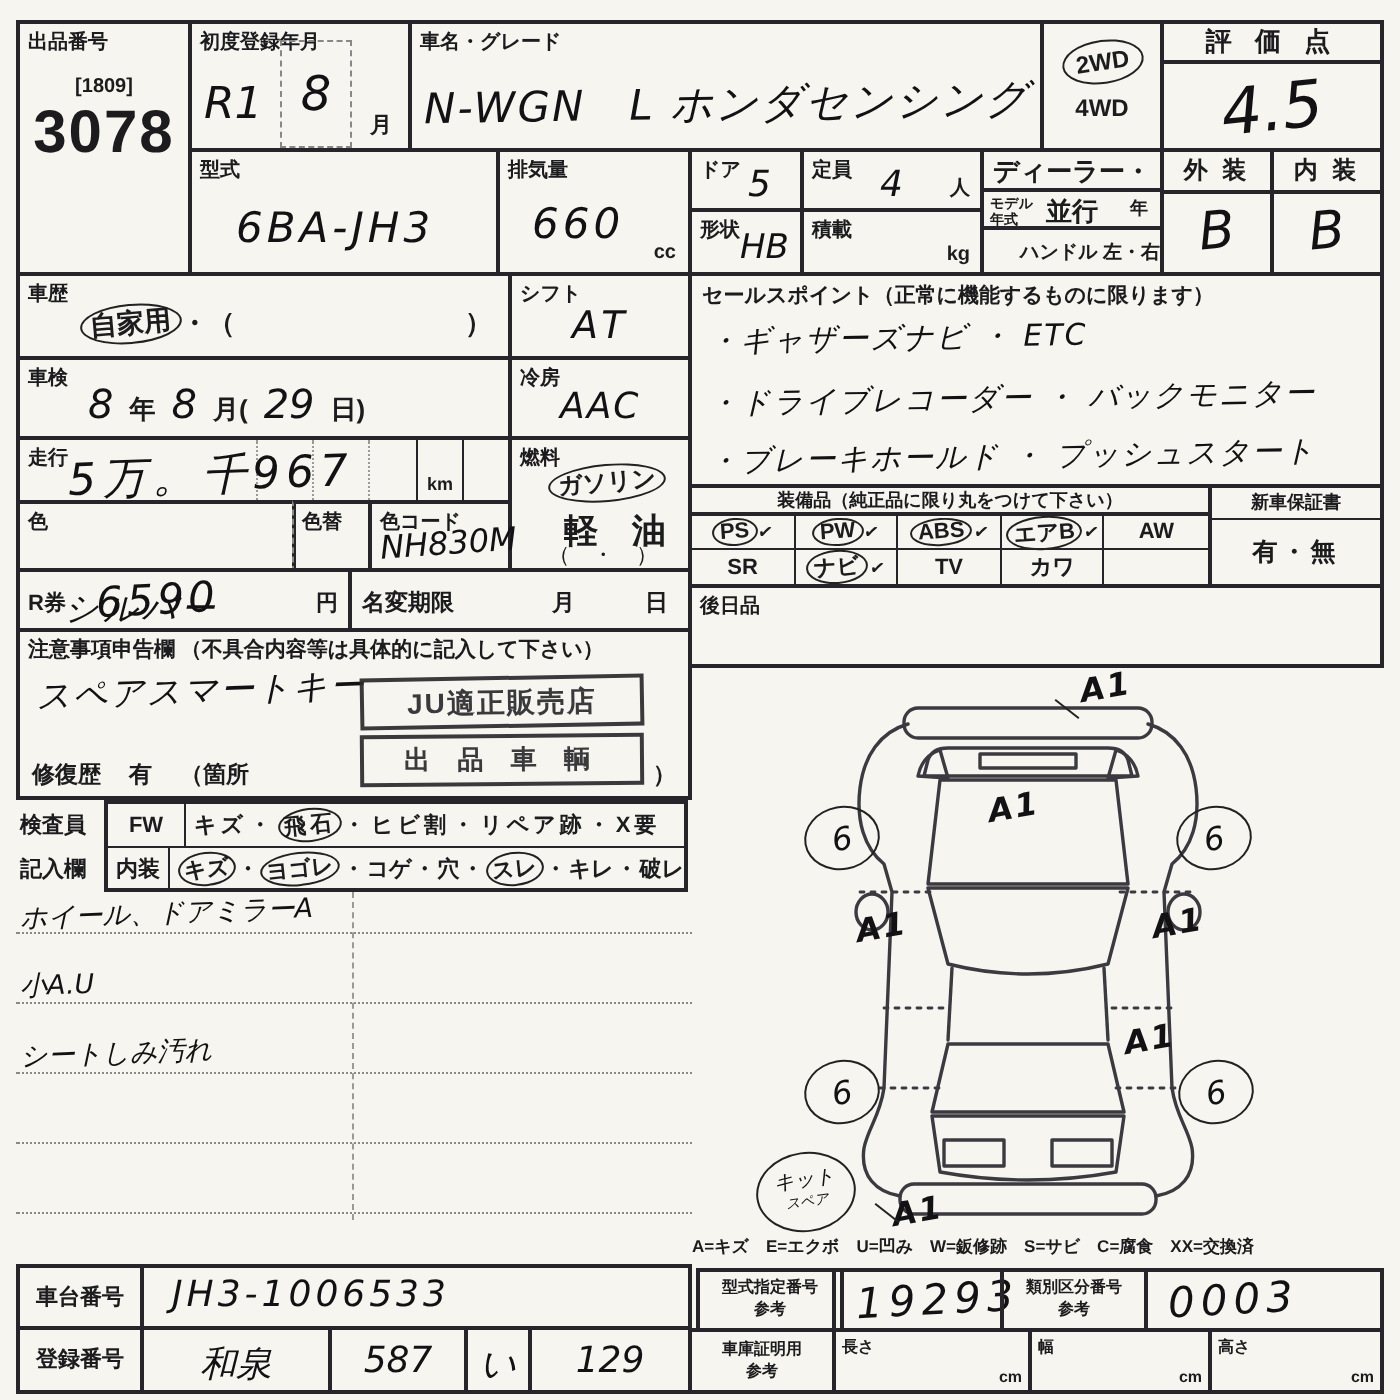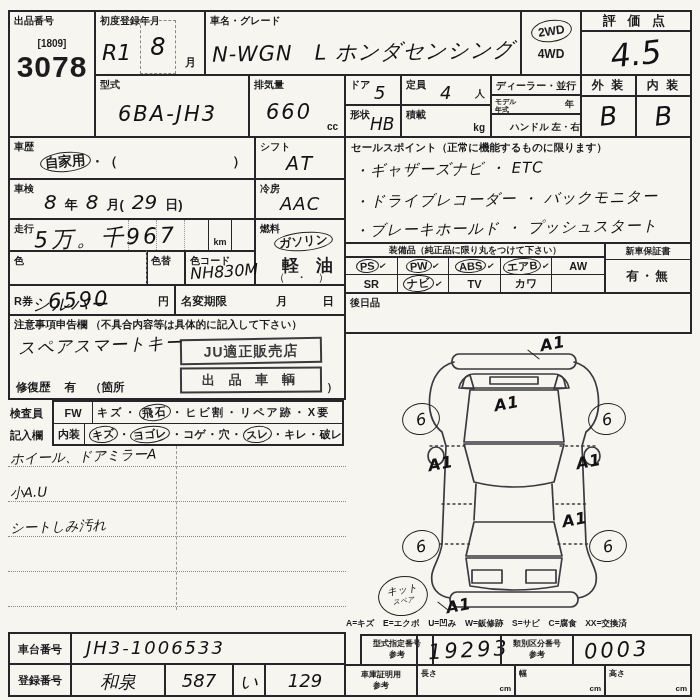--- a/index.html
+++ b/index.html
@@ -39,21 +39,21 @@
   #c-disp .unit{position:absolute;right:6px;bottom:4px;font-size:10px;font-weight:bold;}
   #c-door{left:344px;top:74px;width:58px;height:32px;}
   #c-door .val{position:absolute;left:28px;top:6px;font-size:18px;}
   #c-seats{left:400px;top:74px;width:92px;height:32px;}
   #c-seats .val{position:absolute;left:38px;top:6px;font-size:18px;}
   #c-seats .unit{position:absolute;right:5px;bottom:3px;font-size:10px;font-weight:bold;}
   #c-shape{left:344px;top:104px;width:58px;height:34px;}
   #c-shape .val{position:absolute;left:24px;top:8px;font-size:17px;}
   #c-load{left:400px;top:104px;width:92px;height:34px;}
   #c-load .unit{position:absolute;right:5px;bottom:3px;font-size:10px;font-weight:bold;}
-  #c-dealer{left:490px;top:74px;width:92px;height:22px;font-size:10px;font-weight:bold;line-height:20px;text-align:center;}
+  #c-dealer{left:490px;top:74px;width:92px;height:22px;font-size:13px;font-weight:bold;line-height:20px;text-align:center;}
   #c-myear{left:490px;top:94px;width:92px;height:21px;}
   #c-myear .l1{position:absolute;left:3px;top:1px;font-size:7px;font-weight:bold;}
   #c-myear .l2{position:absolute;left:3px;top:9px;font-size:7px;font-weight:bold;}
   #c-myear .u{position:absolute;right:6px;bottom:2px;font-size:9px;font-weight:bold;}
   #c-handle{left:490px;top:113px;width:92px;height:25px;font-size:9.5px;font-weight:bold;line-height:23px;text-align:right;}
   
   #c-history{left:8px;top:136px;width:248px;height:44px;text-align:center;}
   #c-history .row{position:absolute;left:30px;right:8px;top:14px;display:flex;align-items:center;font-size:13.5px;font-weight:bold;}
   #c-history .sp{flex:1;}
   #c-shift{left:254px;top:136px;width:92px;height:44px;}
@@ -131,21 +131,21 @@
   #c-later{left:344px;top:292px;width:348px;height:42px;}
   #c-diagram{left:344px;top:334px;width:348px;height:284px;}
   .a1{position:absolute;font-size:16px;font-weight:bold;transform:rotate(-10deg);letter-spacing:1px;}
   .tick{position:absolute;width:15px;border-top:1.8px solid #222;}
   .tire{position:absolute;width:36px;height:30px;border:1.7px solid #222;border-radius:50%;display:flex;align-items:center;justify-content:center;font-size:16px;transform:rotate(-10deg);}
   #m-spare{position:absolute;left:34px;top:242px;width:48px;height:38px;border:1.6px solid #222;border-radius:50%;text-align:center;transform:rotate(-8deg);}
   #m-spare .k{display:block;font-size:10px;margin-top:6px;}
   #m-spare .s{display:block;font-size:7px;margin-top:-1px;}
   #c-legend{left:346px;top:618px;width:344px;height:14px;font-size:8.5px;font-weight:bold;white-space:nowrap;}
   .reflab{display:flex;flex-direction:column;align-items:center;justify-content:center;font-size:8px;font-weight:bold;line-height:1.35;}
-  #c-type-lab{left:360px;top:634px;width:74px;height:32px;}
+  #c-type-lab{left:348px;top:634px;width:74px;height:32px;}
   #c-type-val{left:416px;top:634px;width:86px;height:32px;}
   #c-class-lab{left:500px;top:634px;width:74px;height:32px;}
   #c-class-val{left:572px;top:634px;width:120px;height:32px;}
   .refval{position:absolute;left:10px;top:2px;font-size:21px;letter-spacing:3px;transform:rotate(-3deg);}
   #c-garage-lab{left:344px;top:664px;width:74px;height:33px;}
   #c-len{left:416px;top:664px;width:100px;height:33px;}
   #c-wid{left:514px;top:664px;width:92px;height:33px;}
   #c-hgt{left:604px;top:664px;width:88px;height:33px;}
   .dim .l{position:absolute;left:3px;top:2px;font-size:8px;font-weight:bold;}
   .dim .cm{position:absolute;right:3px;bottom:2px;font-size:8px;font-weight:bold;}

